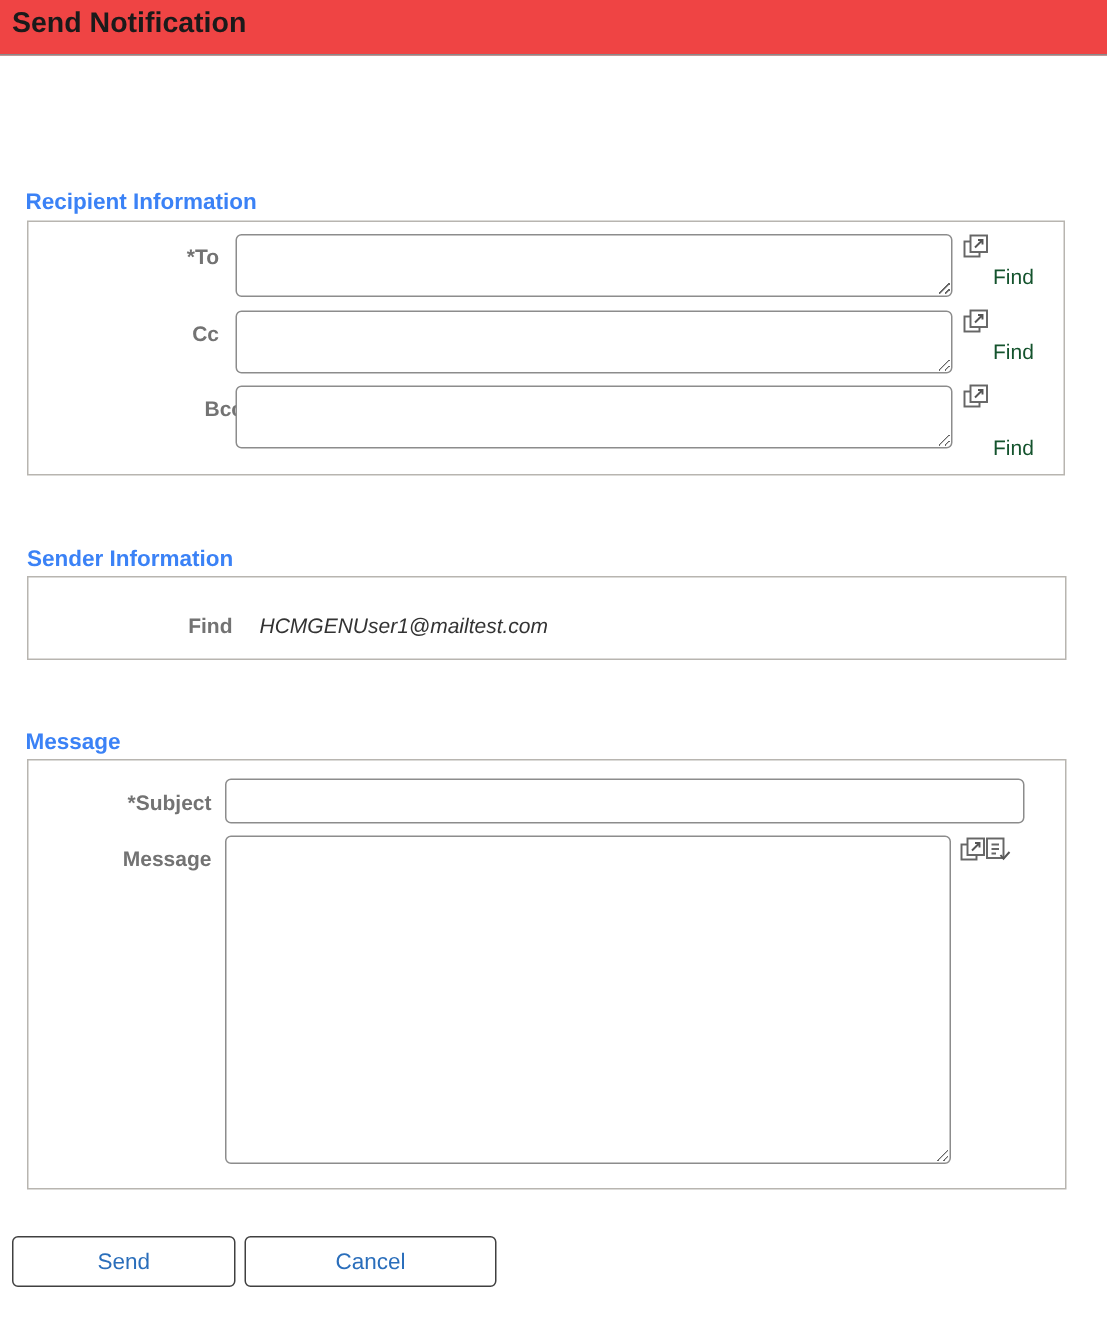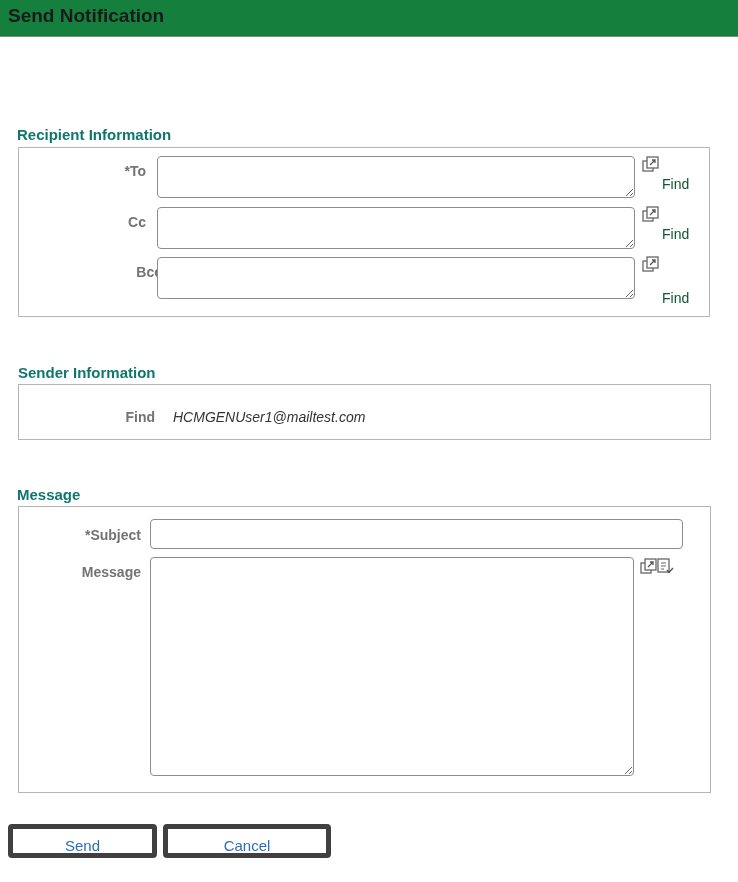--- a/index.html
+++ b/index.html
@@ -3,27 +3,27 @@
 <meta charset="utf-8">
 <style>
   html, body { margin: 0; padding: 0; }
   body {
     width: 738px; height: 882px; position: relative; background: #ffffff;
     font-family: "Liberation Sans", sans-serif; color: #333;
     overflow: hidden;
   }
   .titlebar {
     position: absolute; left: 0; top: 0; width: 738px; height: 37px;
-    background: #15803d; border-bottom: 1px solid #8a8a8a; box-sizing: border-box;
+    background: #ef4444; border-bottom: 1px solid #8a8a8a; box-sizing: border-box;
   }
   .titlebar .title {
     position: absolute; left: 8px; top: 5px; font-size: 19px; font-weight: bold; color: #1a1a1a;
   }
   .section-head {
-    position: absolute; font-size: 15px; font-weight: bold; color: #0f766e;
+    position: absolute; font-size: 15px; font-weight: bold; color: #3b82f6;
   }
   .group {
     position: absolute; border: 1px solid #b8b5b0; box-sizing: border-box; background: #fff;
   }
   .lbl {
     position: absolute; font-size: 14px; font-weight: bold; color: #737373; text-align: right;
   }
   .ta {
     position: absolute; border: 1px solid #8c8c8c; border-radius: 4px; box-sizing: border-box;
     background: #fff; resize: both; padding: 4px; font-family: "Liberation Sans", sans-serif; font-size: 14px;
@@ -31,21 +31,21 @@
   .inp {
     position: absolute; border: 1px solid #8c8c8c; border-radius: 4px; box-sizing: border-box;
     background: #fff; padding: 4px; font-family: "Liberation Sans", sans-serif; font-size: 14px;
   }
   .icon { position: absolute; width: 18px; height: 18px; cursor: pointer; }
   .find {
     position: absolute; font-size: 14px; color: #14532d; text-decoration: none; cursor: pointer;
   }
   .from-val { position: absolute; font-size: 14px; color: #333; }
   .btn {
-    position: absolute; height: 34px; border: 5px solid #404040; border-radius: 4px; background: #fff;
+    position: absolute; height: 34px; border: 1px solid #404040; border-radius: 4px; background: #fff;
     box-sizing: border-box; color: #2a6ebb; font-size: 15px; font-family: "Liberation Sans", sans-serif;
     cursor: pointer; text-align: center; line-height: 32px;
   }
 </style>
 </head>
 <body>
 
 <div class="titlebar">
   <div class="title">Send Notification</div>
 </div>

